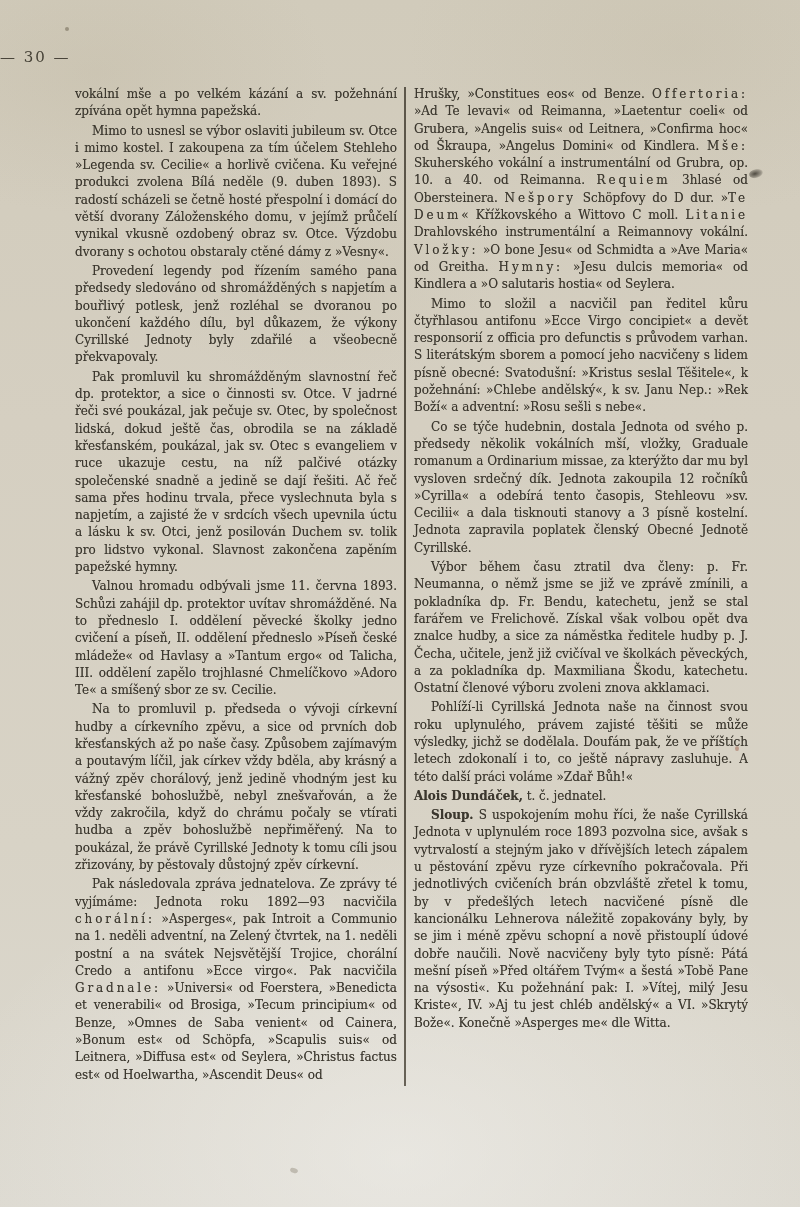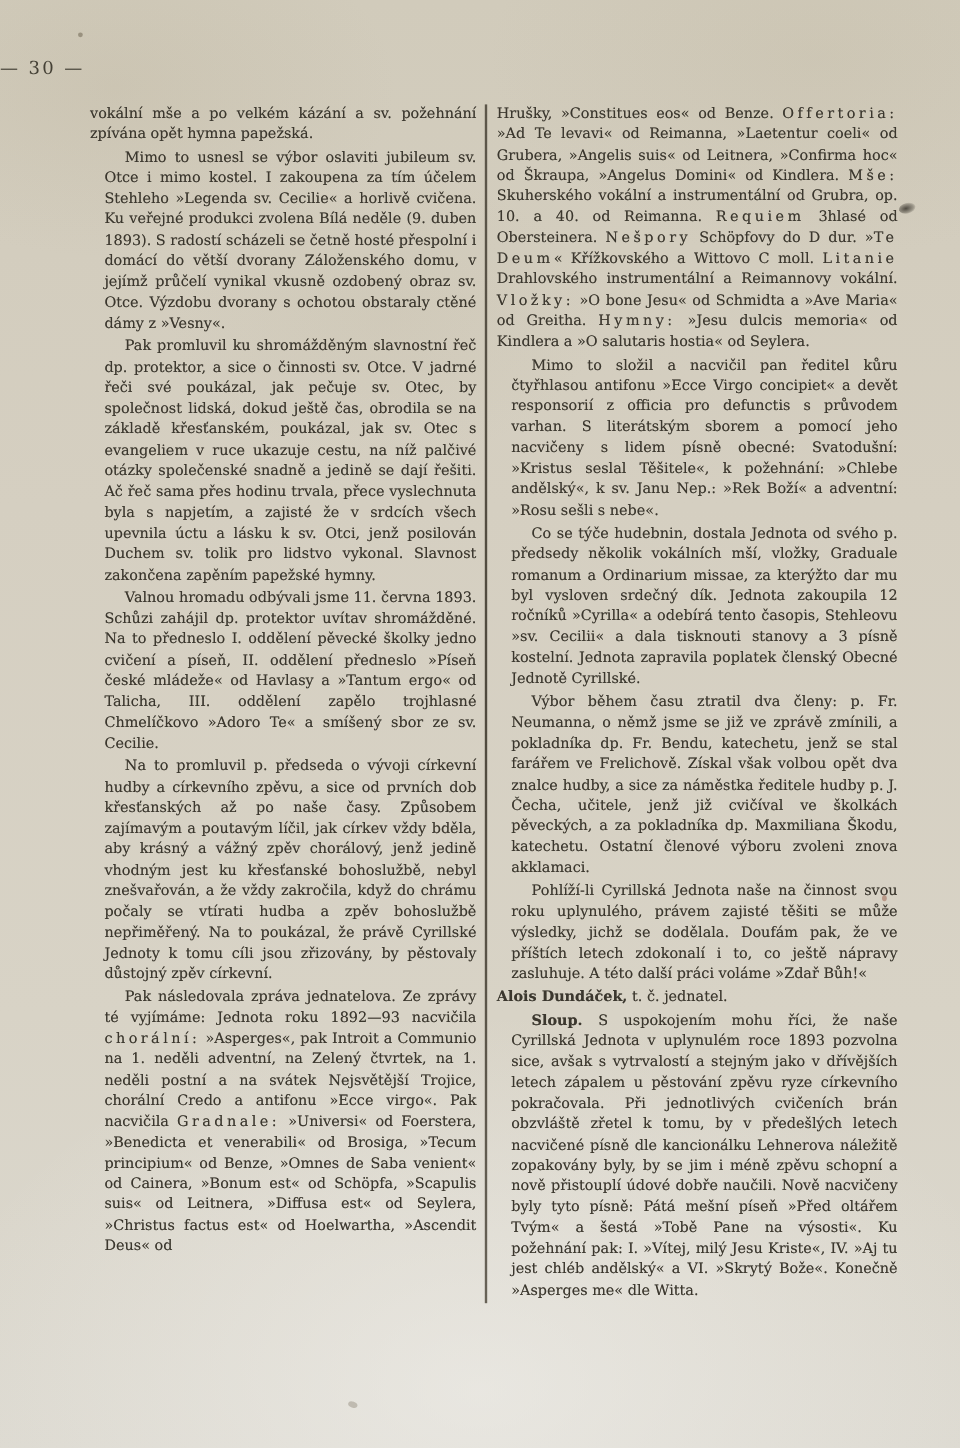--- a/index.html
+++ b/index.html
@@ -50,21 +50,21 @@
   .column-divider {
     width: 2px;
     align-self: stretch;
     margin: 1px 8px 0 7px;
     background: linear-gradient(180deg, rgba(72,66,54,0.85) 0%, rgba(72,66,54,0.95) 50%, rgba(72,66,54,0.8) 100%);
   }
   .para {
     margin: 0 0 2px 0;
     text-shadow: 0 0 0.5px rgba(59,55,46,0.55);
   }
-  .para.indent { text-indent: 17px; margin-left: 12px; }
+  .para.indent { text-indent: 17px; }
   .para.signature {
     text-align: left;
     padding-right: 18px;
     text-indent: 0;
   }
   .seg-spaced { letter-spacing: 0.24em; }
   .seg-bold   { font-weight: bold; }
   
   .ink-smudge {
     position: absolute;
@@ -100,20 +100,21 @@
 </head>
 <body>
 
 <div class="page">
   <div class="page-number">— 30 —</div>
 
   <div class="text-columns">
     <div class="column left">
         <p class="para"><span>vokální mše a po velkém kázání a sv. požehnání zpívána opět hymna papežská.</span></p>
         <p class="para indent"><span>Mimo to usnesl se výbor oslaviti jubileum sv. Otce i mimo kostel. I zakoupena za tím účelem Stehleho »Legenda sv. Cecilie« a horlivě cvičena. Ku veřejné produkci zvolena Bílá neděle (9. duben 1893). S radostí scházeli se četně hosté přespolní i domácí do větší dvorany Záloženského domu, v jejímž průčelí vynikal vkusně ozdobený obraz sv. Otce. Výzdobu dvorany s ochotou obstaraly ctěné dámy z »Vesny«.</span></p>
+        <p class="para indent"><span>Provedení legendy pod řízením samého pana předsedy sledováno od shromážděných s napjetím a bouřlivý potlesk, jenž rozléhal se dvoranou po ukončení každého dílu, byl důkazem, že výkony Cyrillské Jednoty byly zdařilé a všeobecně překvapovaly.</span></p>
         <p class="para indent"><span>Pak promluvil ku shromážděným slavnostní řeč dp. protektor, a sice o činnosti sv. Otce. V jadrné řeči své poukázal, jak pečuje sv. Otec, by společnost lidská, dokud ještě čas, obrodila se na základě křesťanském, poukázal, jak sv. Otec s evangeliem v ruce ukazuje cestu, na níž palčivé otázky společenské snadně a jedině se dají řešiti. Ač řeč sama přes hodinu trvala, přece vyslechnuta byla s napjetím, a zajisté že v srdcích všech upevnila úctu a lásku k sv. Otci, jenž posilován Duchem sv. tolik pro lidstvo vykonal. Slavnost zakončena zapěním papežské hymny.</span></p>
         <p class="para indent"><span>Valnou hromadu odbývali jsme 11. června 1893. Schůzi zahájil dp. protektor uvítav shromážděné. Na to předneslo I. oddělení pěvecké školky jedno cvičení a píseň, II. oddělení předneslo »Píseň české mládeže« od Havlasy a »Tantum ergo« od Talicha, III. oddělení zapělo trojhlasné Chmelíčkovo »Adoro Te« a smíšený sbor ze sv. Cecilie.</span></p>
         <p class="para indent"><span>Na to promluvil p. předseda o vývoji církevní hudby a církevního zpěvu, a sice od prvních dob křesťanských až po naše časy. Způsobem zajímavým a poutavým líčil, jak církev vždy bděla, aby krásný a vážný zpěv chorálový, jenž jedině vhodným jest ku křesťanské bohoslužbě, nebyl znešvařován, a že vždy zakročila, když do chrámu počaly se vtírati hudba a zpěv bohoslužbě nepřiměřený. Na to poukázal, že právě Cyrillské Jednoty k tomu cíli jsou zřizovány, by pěstovaly důstojný zpěv církevní.</span></p>
         <p class="para indent"><span>Pak následovala zpráva jednatelova. Ze zprávy té vyjímáme: Jednota roku 1892—93 nacvičila </span><span class="seg-spaced">chorální:</span><span> »Asperges«, pak Introit a Communio na 1. neděli adventní, na Zelený čtvrtek, na 1. neděli postní a na svátek Nejsvětější Trojice, chorální Credo a antifonu »Ecce virgo«. Pak nacvičila </span><span class="seg-spaced">Gradnale:</span><span> »Universi« od Foerstera, »Benedicta et venerabili« od Brosiga, »Tecum principium« od Benze, »Omnes de Saba venient« od Cainera, »Bonum est« od Schöpfa, »Scapulis suis« od Leitnera, »Diffusa est« od Seylera, »Christus factus est« od Hoelwartha, »Ascendit Deus« od</span></p>
       </div>
 
     <div class="column-divider"></div>
 
     <div class="column right">
         <p class="para"><span>Hrušky, »Constitues eos« od Benze. </span><span class="seg-spaced">Offertoria:</span><span> »Ad Te levavi« od Reimanna, »Laetentur coeli« od Grubera, »Angelis suis« od Leitnera, »Confirma hoc« od Škraupa, »Angelus Domini« od Kindlera. </span><span class="seg-spaced">Mše:</span><span> Skuherského vokální a instrumentální od Grubra, op. 10. a 40. od Reimanna. </span><span class="seg-spaced">Requiem</span><span> 3hlasé od Obersteinera. </span><span class="seg-spaced">Nešpory</span><span> Schöpfovy do D dur. »</span><span class="seg-spaced">Te Deum</span><span>« Křížkovského a Wittovo C moll. </span><span class="seg-spaced">Litanie</span><span> Drahlovského instrumentální a Reimannovy vokální. </span><span class="seg-spaced">Vložky:</span><span> »O bone Jesu« od Schmidta a »Ave Maria« od Greitha. </span><span class="seg-spaced">Hymny:</span><span> »Jesu dulcis memoria« od Kindlera a »O salutaris hostia« od Seylera.</span></p>

